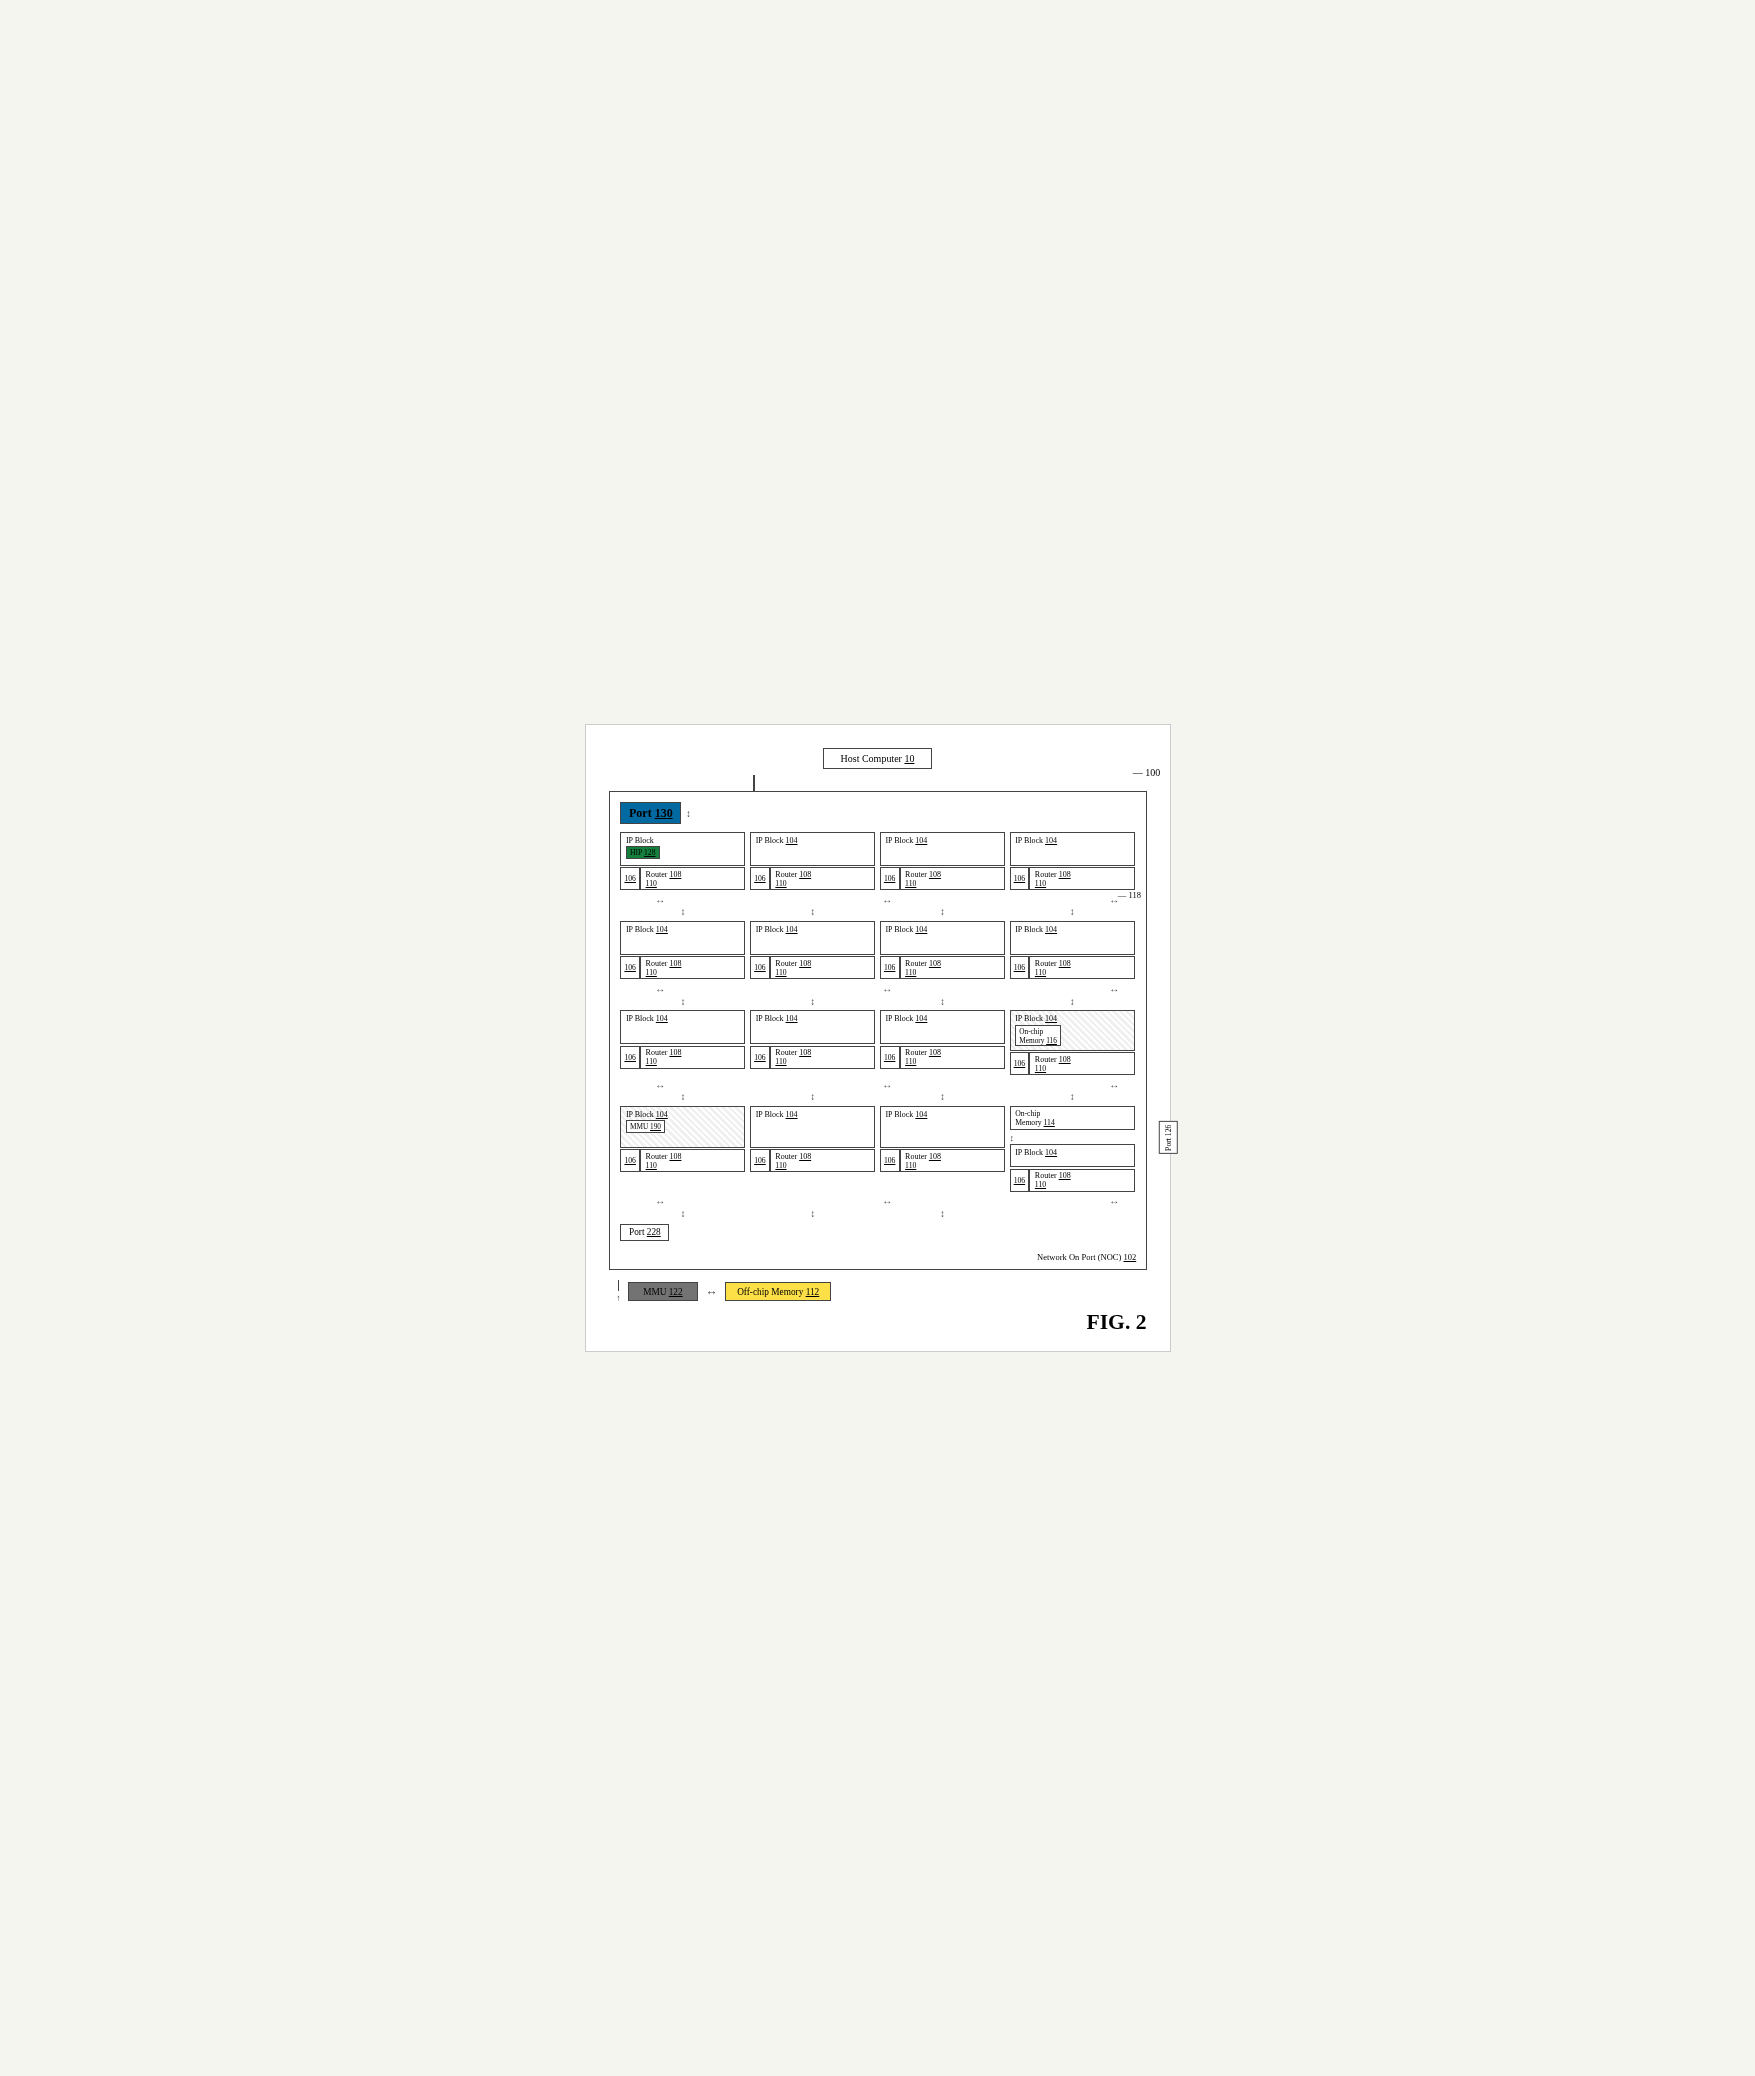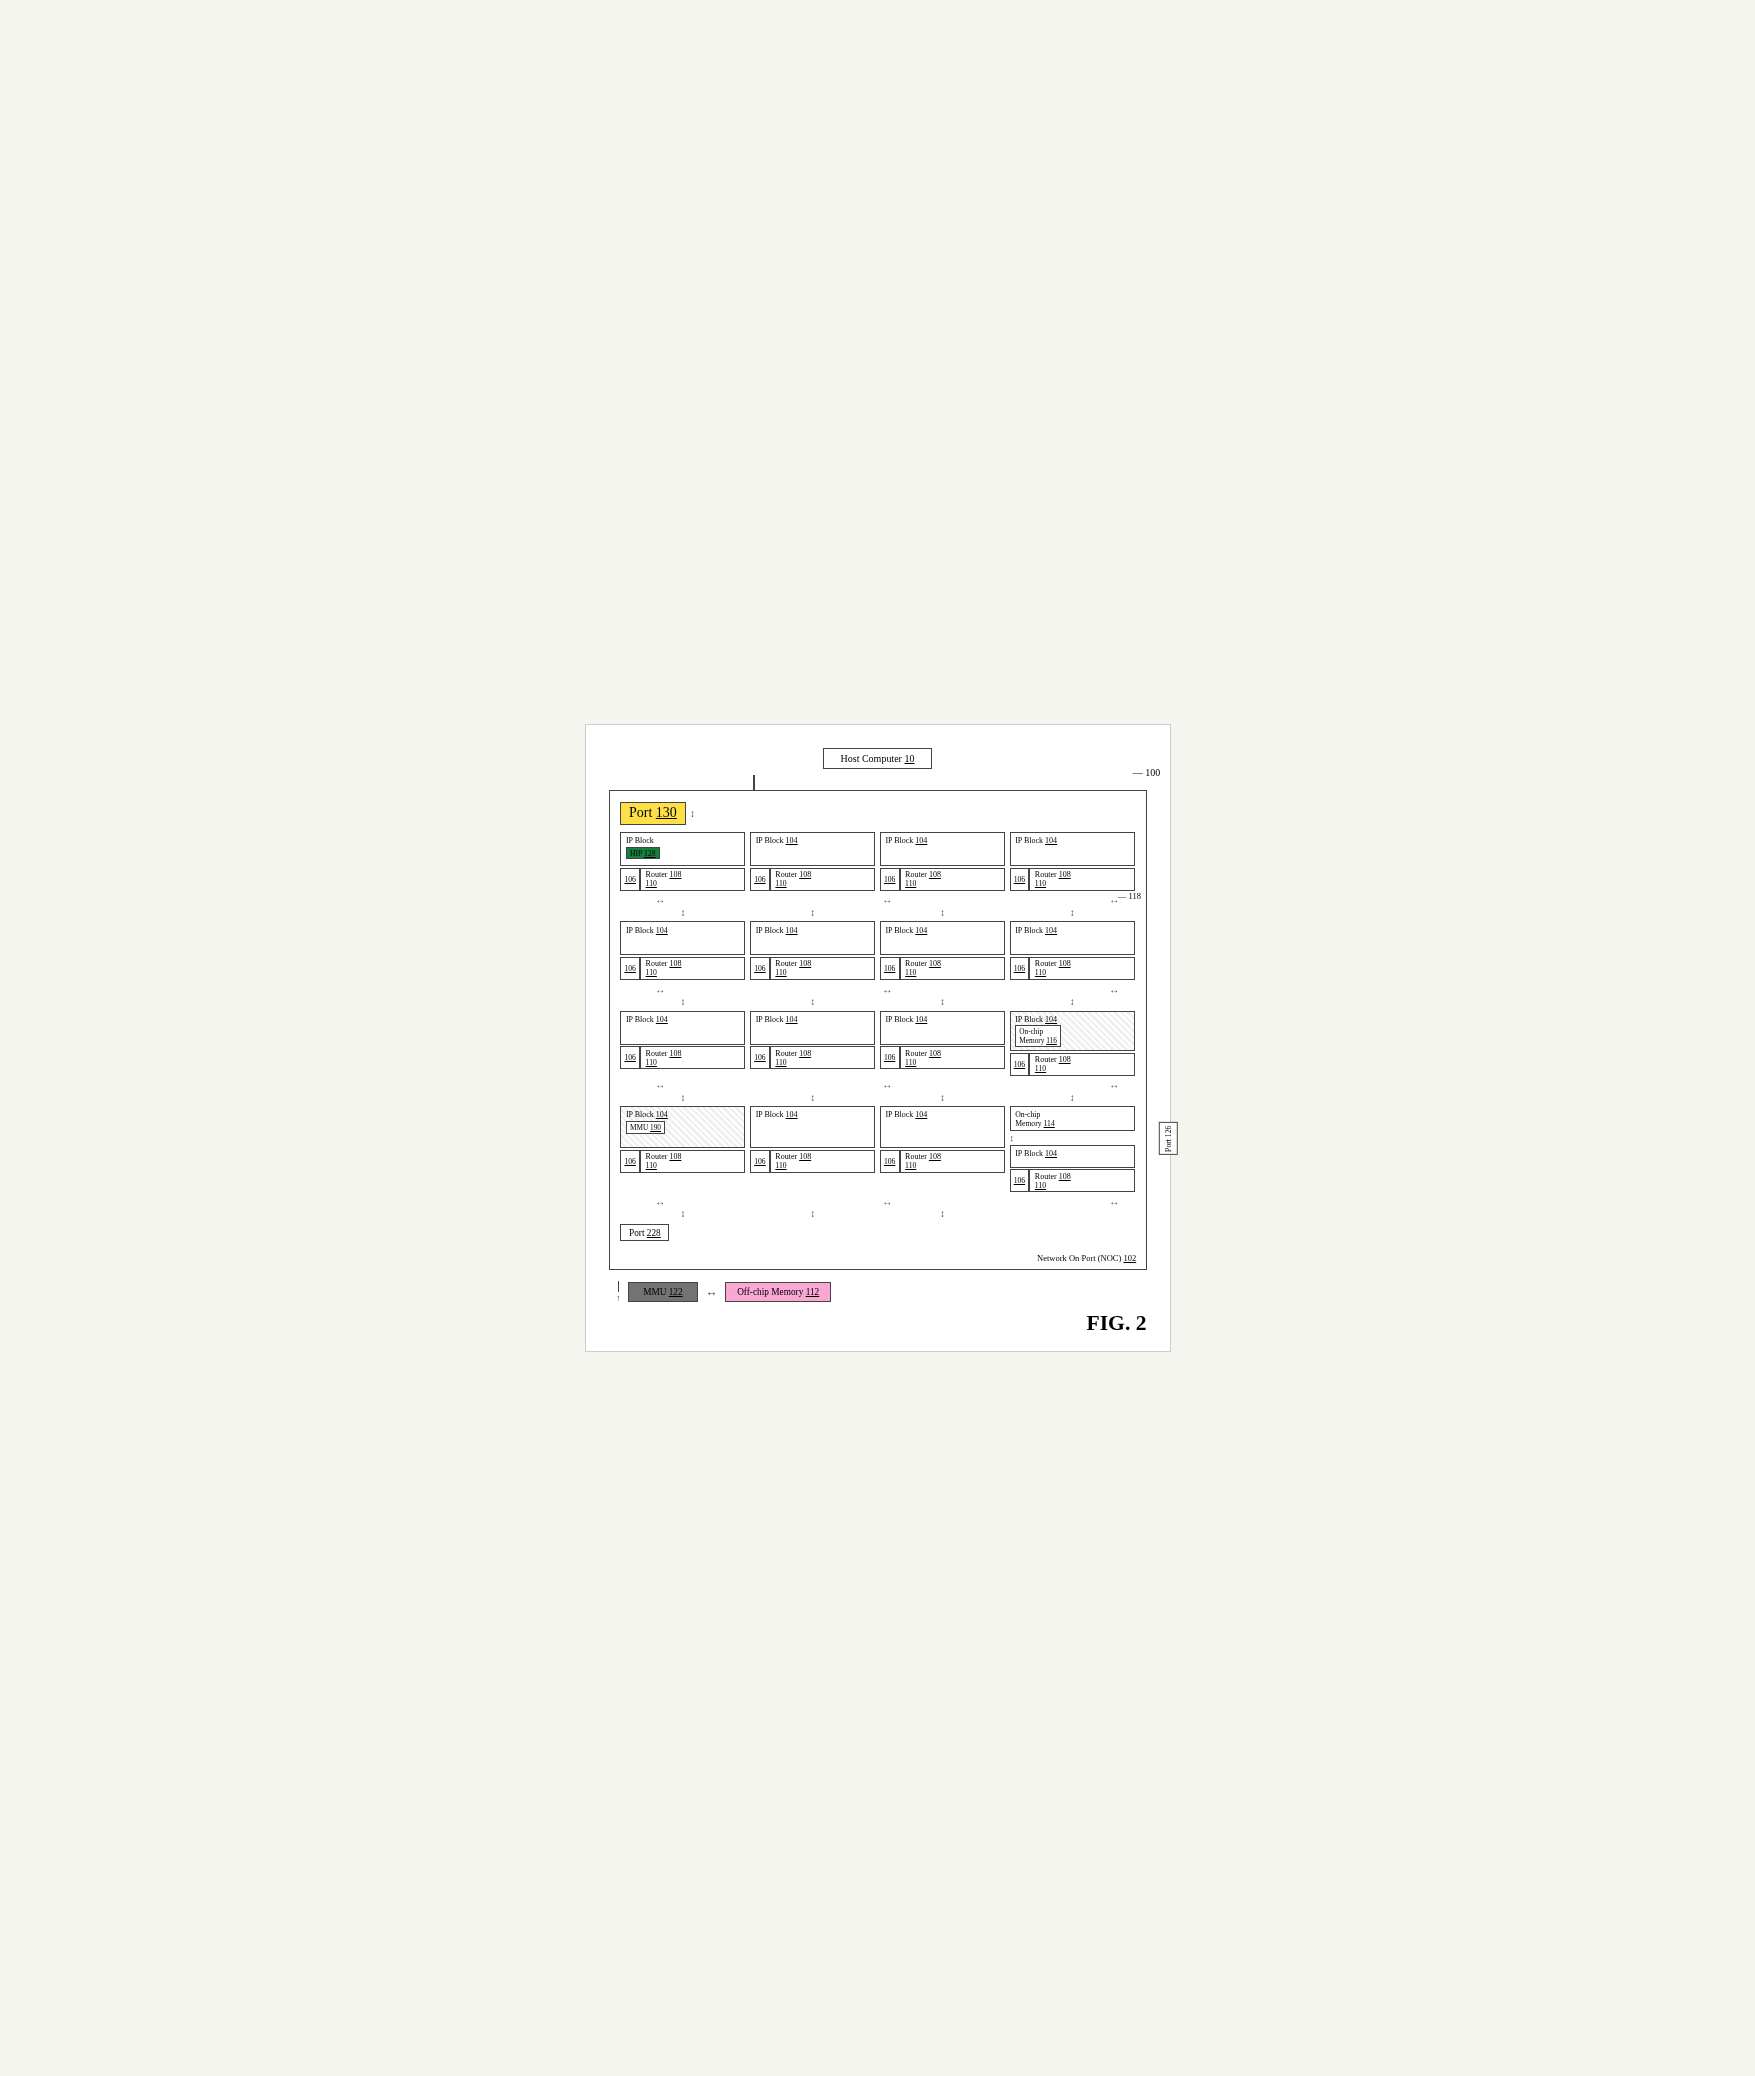--- a/index.html
+++ b/index.html
@@ -36,21 +36,21 @@
     </div>
   </div>
 
   <div style="display:flex; justify-content:center; margin-left:-247px;">
     <div style="width:1.5px; height:15.4px; background:#444;"></div>
   </div>
 
   <div style="border:1.5px solid #444; padding:10.8px 10.8px 28px 10.8px; position:relative; margin-top:0;">
 
     <div style="display:flex; align-items:center; margin-bottom:7.7px; padding-left:0;">
-      <div style="border:1.2px solid #444; padding:2.3px 7.7px; font-size:14px; background:#fde047; display:inline-block;">
+      <div style="border:1.2px solid #444; padding:2.3px 7.7px; font-size:12px; background:#0369a1; display:inline-block;font-weight:bold;">
         <span>Port</span> <span class="underline">130</span>
       </div>
 
       <div style="font-size:10px; margin-left:4.6px; color:#444;">↕</div>
     </div>
 
     <div style="display:grid; grid-template-columns:1fr 1fr 1fr 1fr; gap:4.6px; margin-bottom:3.1px;">
 
       <div>
         <div style="border:1.2px solid #444; padding:3.1px 4.6px; font-size:8px; background:white; min-height:34px; position:relative;">
@@ -384,21 +384,21 @@
   <div style="display:flex; align-items:center; margin-top:10.8px; padding-left:7.7px; gap:0;">
 
     <div style="display:flex; flex-direction:column; align-items:center; margin-right:7.7px;">
       <div style="width:1.5px; height:10.8px; background:#444;"></div>
       <div style="font-size:8.5px; color:#444; margin-top:1.5px;">↑</div>
     </div>
     <div style="border:1.2px solid #444; padding:3.9px 14px; font-size:9.3px; background:#737373;">
       <span>MMU</span> <span class="underline">122</span>
     </div>
     <div style="font-size:12.3px; padding:0 7.7px; color:#444;">↔</div>
-    <div style="border:1.2px solid #444; padding:3.9px 10.8px; font-size:9.3px; background:#f9a8d4;">
+    <div style="border:1.2px solid #444; padding:3.9px 10.8px; font-size:9.3px; background:#fde047;">
       <span>Off-chip  Memory</span> <span class="underline">112</span>
     </div>
   </div>
 
   <div style="text-align:right; margin-top:7.7px; font-size:21.6px; font-weight:bold; font-family:'Times New Roman',serif;">FIG. 2</div>
 
 </div>
 
 
 </body></html>

